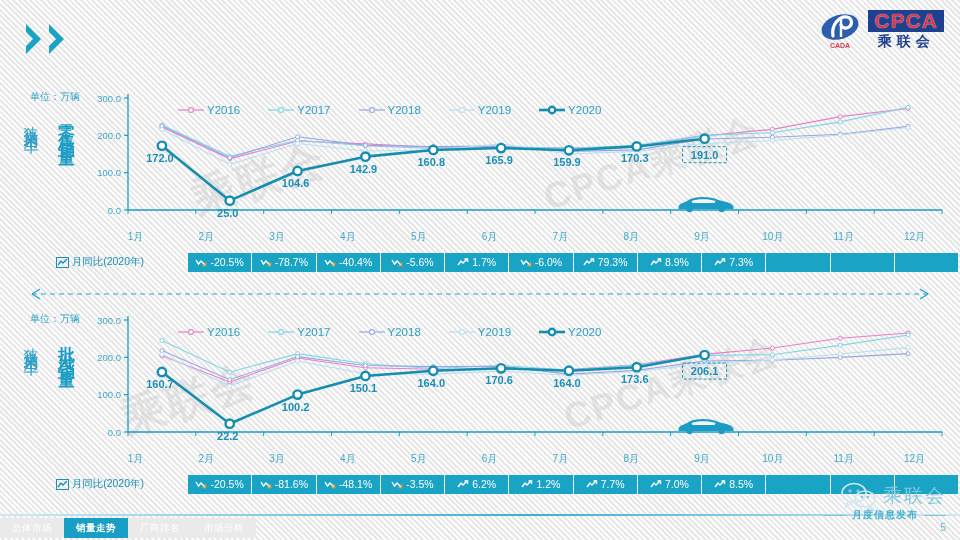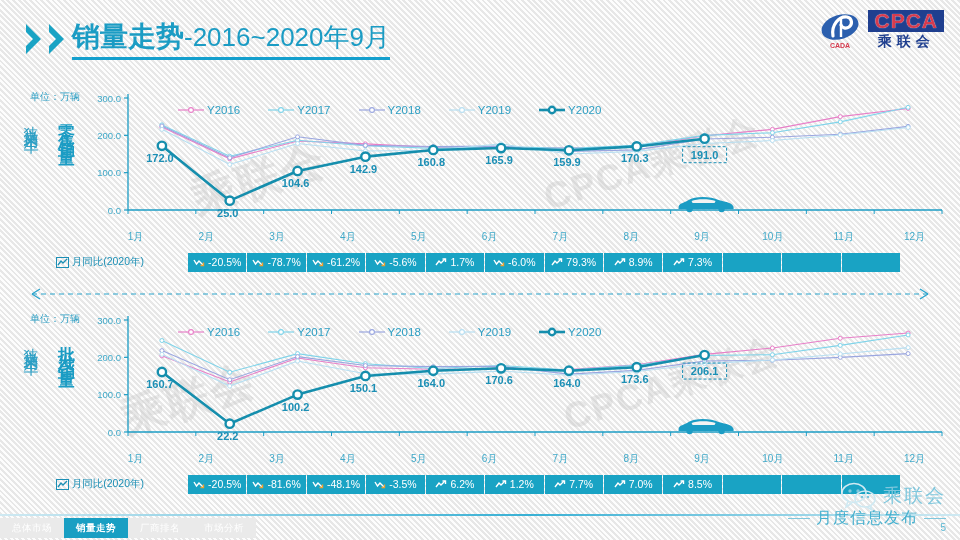--- a/index.html
+++ b/index.html
@@ -72,21 +72,21 @@
   .legend { position: absolute; left: 178px; top: 20px; display: flex; gap: 28px; font-size: 11px; color: #2d9fc4; }
   .legend-item { display: flex; align-items: center; gap: 3px; }
   .legend-name { color: #2d9fc4; font-size: 11.5px; }
 
   .xaxis { position: absolute; left: 100px; top: 146px; width: 850px; height: 20px; display: flex; }
   .xtick { flex: 1; text-align: center; font-size: 10px; color: #3fa9c9; }
 
   
   .pct-row { position: absolute; left: 0; top: 168px; width: 960px; height: 20px; display: flex; align-items: center; }
   .pct-label { width: 148px; text-align: right; padding-right: 4px; font-size: 10.5px; color: #1b8fb5; display:flex; align-items:center; justify-content:flex-end; gap:3px; }
-  .pct-cells { display: flex; gap: 1px; width: 752px; padding-left: 40px; }
+  .pct-cells { display: flex; gap: 1px; width: 810px; padding-left: 40px; }
   .pct-cell {
     flex: 1; height: 19px; background: #19a3c4; color: #ffffff;
     font-size: 10.5px; display: flex; align-items: center; justify-content: center; gap: 3px;
   }
   .pct-cell.empty { justify-content: center; }
 
   
   .divider { position: absolute; left: 22px; top: 288px; width: 916px; height: 12px; }
 
   
@@ -95,21 +95,21 @@
   .tabs { position: absolute; left: 0; top: 518px; display: flex; }
   .tab { width: 64px; height: 20px; display: flex; align-items: center; justify-content: center;
       font-size: 9.5px; color: #ffffff; letter-spacing: 0.5px; }
   .tab.inactive { background: #eaeaea; color: #ffffff; }
   .tab.active { background: #199fc3; color: #ffffff; font-weight: bold; }
 
   .wechat { position: absolute; right: 14px; top: 482px; display: flex; align-items: center; gap: 6px; }
   .wechat-name { font-size: 19px; color: #7fc7dd; letter-spacing: 2px; }
   .wechat-sub { position: absolute; right: 14px; top: 508px; display:flex; align-items:center; gap:6px; }
   .wechat-sub-line { width: 22px; height: 1px; background: #7fc7dd; }
-  .wechat-sub-text { font-size: 16px; color: #45b0cf; letter-spacing: 1px; }
+  .wechat-sub-text { font-size: 10px; color: #45b0cf; letter-spacing: 1px; font-weight: bold; }
   .page-no { position: absolute; right: 14px; top: 522px; font-size: 10px; color: #5bb8d4; }
 
   
   .wm { position: absolute; color: rgba(200,200,200,0.40); font-size: 44px; font-weight: bold;
        transform: rotate(-18deg); pointer-events: none; letter-spacing: 2px; }
   .wm1 { left: 190px; top: 150px; }
   .wm2 { left: 540px; top: 140px; font-size: 36px; }
   .wm3 { left: 120px; top: 370px; }
   .wm4 { left: 560px; top: 360px; font-size: 36px; }
 
@@ -126,23 +126,20 @@
 <div class="wm wm4">CPCA乘联会</div>
 
 <div class="header">
   <div class="chevrons">
     <svg class="chev" viewBox="0 0 22 34">
         <path d="M2 2 L17 17 L2 32 L2 24 L9 17 L2 10 Z" fill="#19a3c4"></path>
       </svg>
     <svg class="chev" viewBox="0 0 22 34">
         <path d="M2 2 L17 17 L2 32 L2 24 L9 17 L2 10 Z" fill="#19a3c4"></path>
       </svg>
-  </div>
-  <div class="title-wrap">
-    <span class="title-main">销量走势</span><span class="title-sub">-2016~2020年9月</span>
   </div>
 
   <div class="logo">
     <div class="logo-mark">
       <svg width="44" height="40" viewBox="0 0 44 40">
         <ellipse cx="21" cy="16" rx="19" ry="12" fill="#2b5fae" transform="rotate(-18 21 16)"></ellipse>
         <path d="M14 25 C12 14, 20 5, 28 6 C33 7, 34 13, 30 16 C27 18, 23 17, 22 14" fill="none" stroke="#ffffff" stroke-width="3.2" stroke-linecap="round"></path>
         <path d="M22 6 L22 26" stroke="#ffffff" stroke-width="2.4"></path>
         <text x="21" y="37" font-size="7" fill="#d63b4e" text-anchor="middle" font-family="Liberation Sans, sans-serif" font-weight="bold">CADA</text>
       </svg>
@@ -335,21 +332,21 @@
             <path d="M1 2 L3.5 6 L6 3 L10 7" fill="none" stroke="#ffffff" stroke-width="1.4"></path>
             <path d="M7.5 7.5 L10.5 7.5 L10.5 4.5" fill="none" stroke="#f0a030" stroke-width="1.4"></path>
           </svg>
           <span>-78.7%</span>
         </div>
         <div class="pct-cell">
           <svg width="12" height="9" viewBox="0 0 12 9">
             <path d="M1 2 L3.5 6 L6 3 L10 7" fill="none" stroke="#ffffff" stroke-width="1.4"></path>
             <path d="M7.5 7.5 L10.5 7.5 L10.5 4.5" fill="none" stroke="#f0a030" stroke-width="1.4"></path>
           </svg>
-          <span>-61.2%</span>
+          <span>-40.4%</span>
         </div>
         <div class="pct-cell">
           <svg width="12" height="9" viewBox="0 0 12 9">
             <path d="M1 2 L3.5 6 L6 3 L10 7" fill="none" stroke="#ffffff" stroke-width="1.4"></path>
             <path d="M7.5 7.5 L10.5 7.5 L10.5 4.5" fill="none" stroke="#f0a030" stroke-width="1.4"></path>
           </svg>
           <span>-5.6%</span>
         </div>
         <div class="pct-cell">
           <svg width="12" height="9" viewBox="0 0 12 9">

